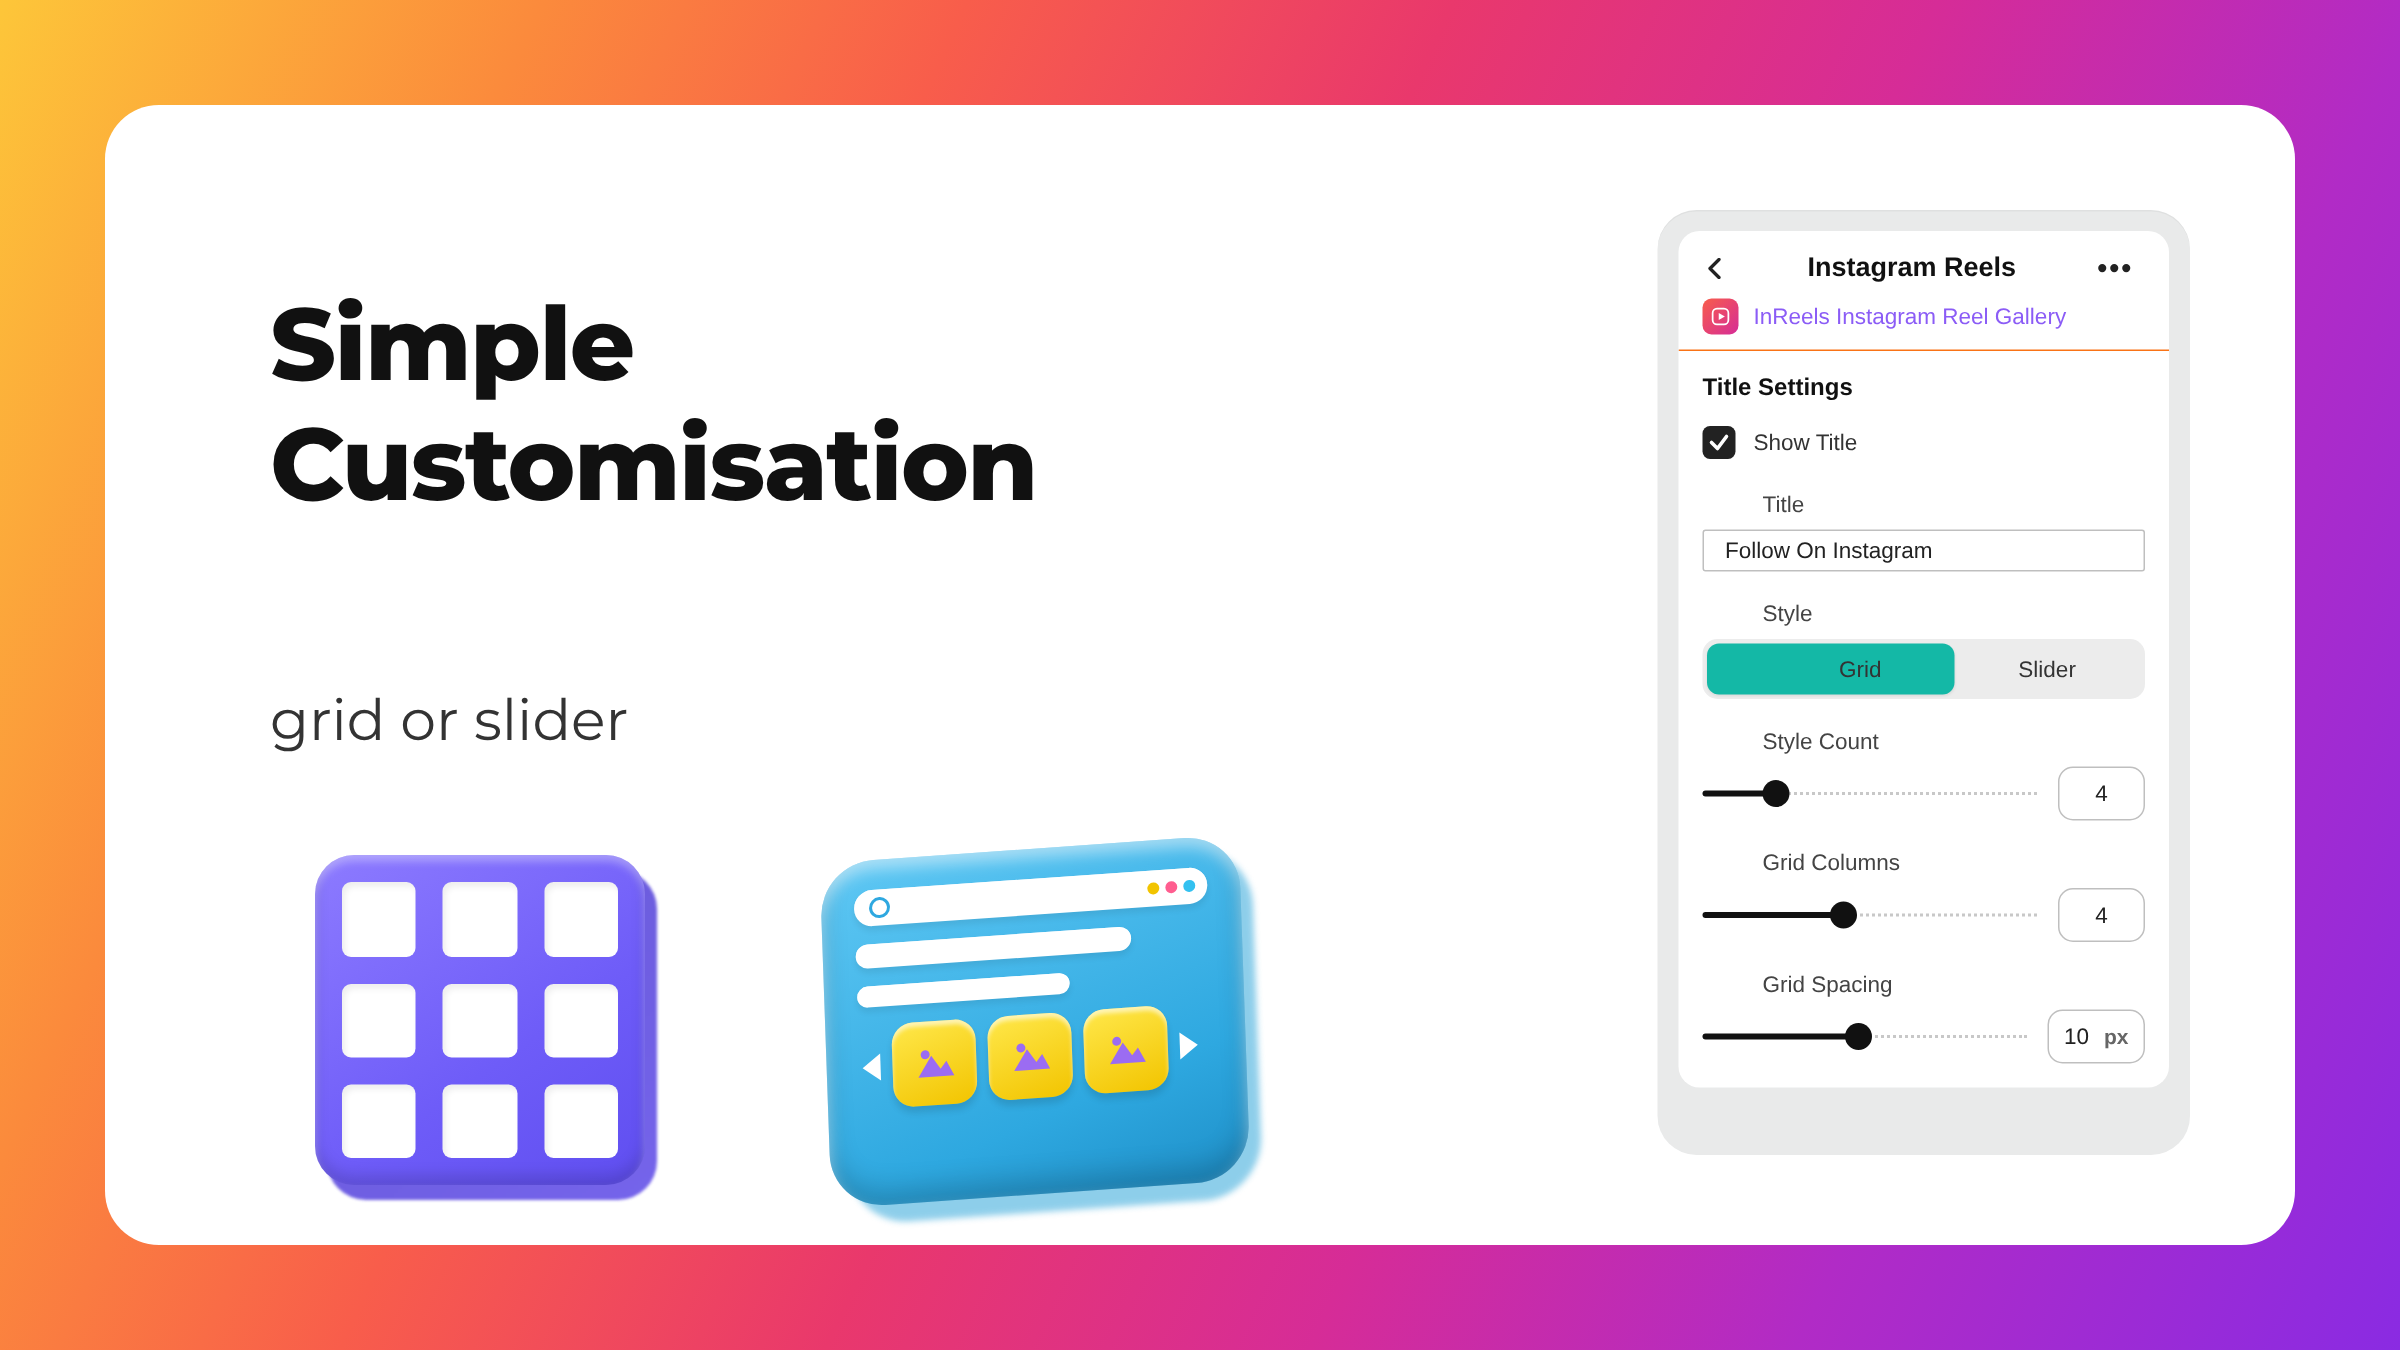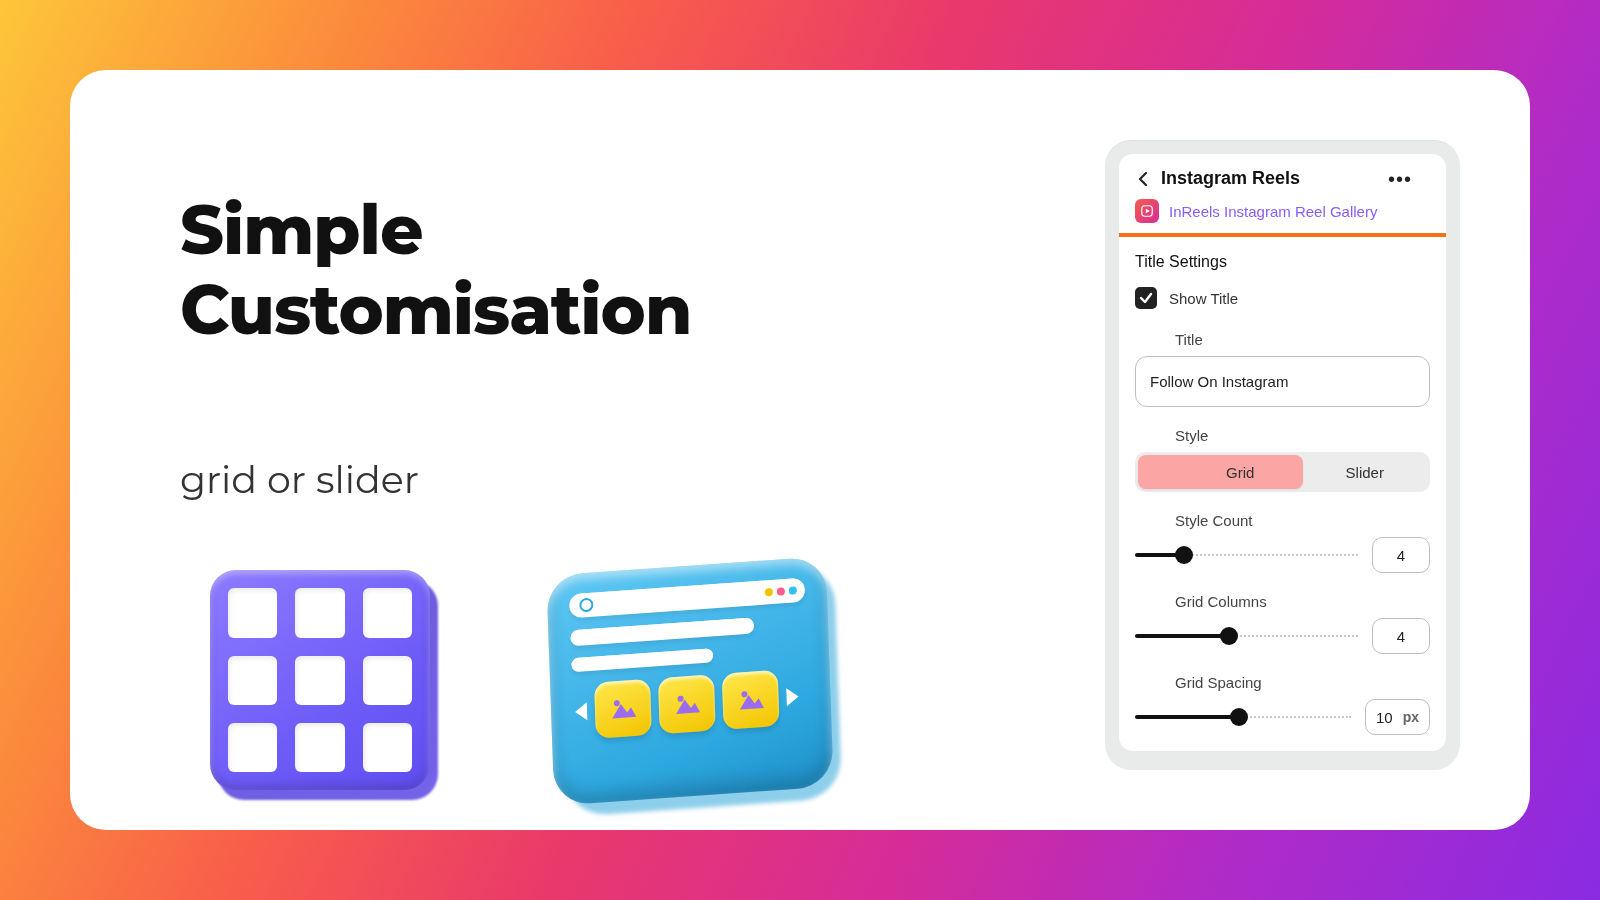--- a/index.html
+++ b/index.html
@@ -22,55 +22,55 @@
     font-family: "Montserrat","Segoe UI",Arial,sans-serif;
     font-weight: 400; font-size: 38px; line-height: 1.55; color:#333; margin-top: 42px;
   }
   .illus { margin-top: 60px; display:flex; gap: 120px; align-items:flex-start; padding-left: 30px;}
   .panel-wrap { width: 400px; display:flex; justify-content:flex-end; }
   .panel {
     width: 355px; background:#e9eaea; border-radius: 26px; padding: 14px;
     box-shadow: 0 1px 0 rgba(0,0,0,.04) inset;
   }
   .panel-inner { background:#fff; border-radius: 14px; overflow:hidden; }
-  .p-header { padding: 14px 34px 10px 16px; border-bottom: 4px solid #f97316; }
+  .p-header { padding: 14px 24px 10px 16px; border-bottom: 1px solid #f97316; text-align: center; }
   .p-header-row { display:flex; align-items:center; gap:10px; }
   .back-btn { width:16px; height:16px; display:flex; align-items:center; justify-content:center; color:#222; cursor:pointer;}
   .p-title { font-weight:700; font-size:18px; color:#111; flex:1; }
   .dots { font-size:20px; letter-spacing:1px; color:#222; cursor:pointer; line-height:10px;}
   .app-row { display:flex; align-items:center; gap:10px; margin-top:10px; }
   .app-icon {
     width:24px; height:24px; border-radius:6px;
     background: linear-gradient(135deg,#f85d4b,#d62c97);
     display:flex; align-items:center; justify-content:center;
   }
   .app-icon svg { width:14px; height:14px; }
   .app-name { font-size:15px; color:#8b5cf6; }
   .section { padding: 16px 16px 6px 16px; }
-  .section-title { font-weight:400; font-size:16px; color:#111; margin-bottom: 16px;}
+  .section-title { font-weight:700; font-size:16px; color:#111; margin-bottom: 16px;}
   .check-row { display:flex; align-items:center; gap:12px; margin-bottom: 22px;}
   .checkbox {
     width:22px; height:22px; border-radius:5px; background:#222; display:flex;
     align-items:center; justify-content:center; color:#fff; cursor:pointer;
   }
   .check-label { font-size:15px; color:#333; }
   .field-label { font-size:15px; color:#444; margin-bottom:8px;margin-left:40px; }
   .text-input {
-    width:100%; border:1px solid #bfbfbf; border-radius:12px; height:51px;
+    width:100%; border:1px solid #bfbfbf; border-radius:2px; height:28px;
     padding: 0 14px; font-size:15px; color:#222; outline:none;
   }
   .field { margin-bottom: 20px; }
   .seg {
     display:flex; background:#ececec; border-radius:10px; height:40px; padding:3px;
   }
   .seg-btn {
     flex:1; display:flex; align-items:center; justify-content:center;
     font-size:15px; color:#333; border-radius:8px; cursor:pointer;
   }
-  .seg-btn.active { background:#fca5a5; box-shadow:0 1px 2px rgba(0,0,0,.08);padding-left:40px; }
+  .seg-btn.active { background:#14b8a6; box-shadow:0 1px 2px rgba(0,0,0,.08);padding-left:40px; }
   .slider-row { display:flex; align-items:center; gap:14px; }
   .track {
     flex:1; height:20px; position:relative; display:flex; align-items:center; cursor:pointer;
   }
   .track-line {
     position:absolute; left:0; right:0; top:50%; height:0;
     border-top: 2px dotted #c8c8c8; transform:translateY(-1px);
   }
   .track-fill {
     position:absolute; left:0; top:50%; height:4px; background:#111;

